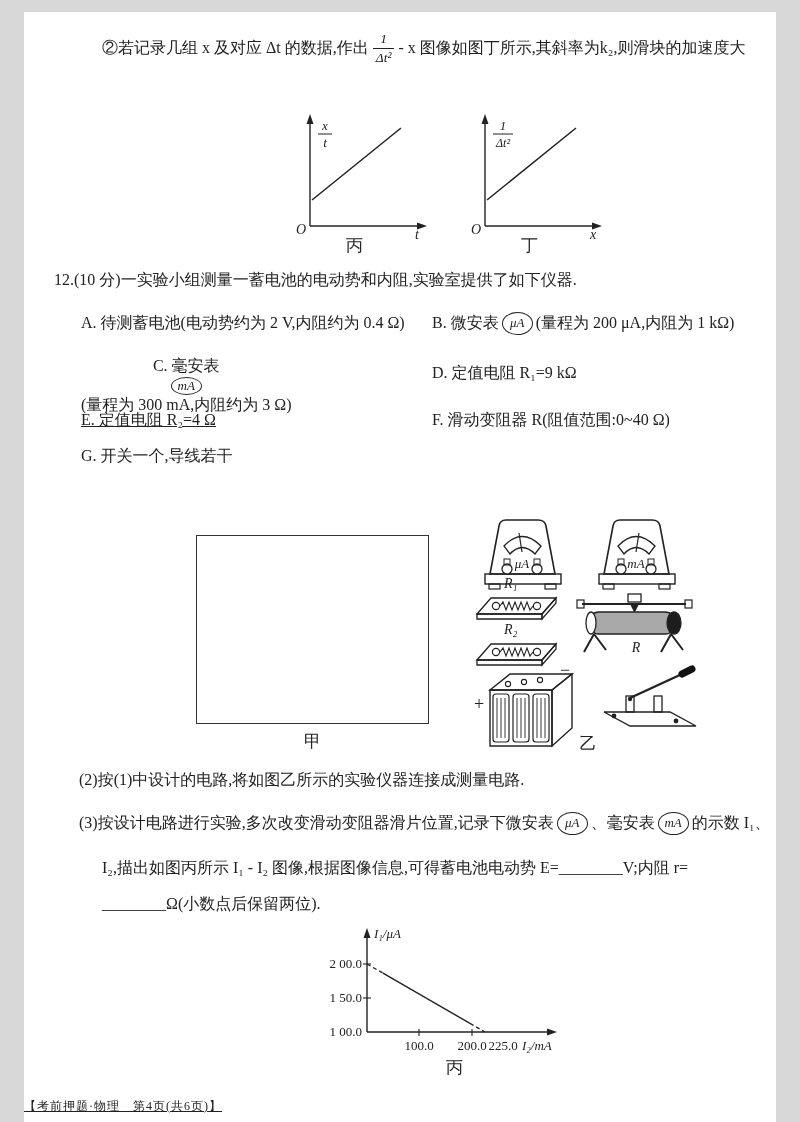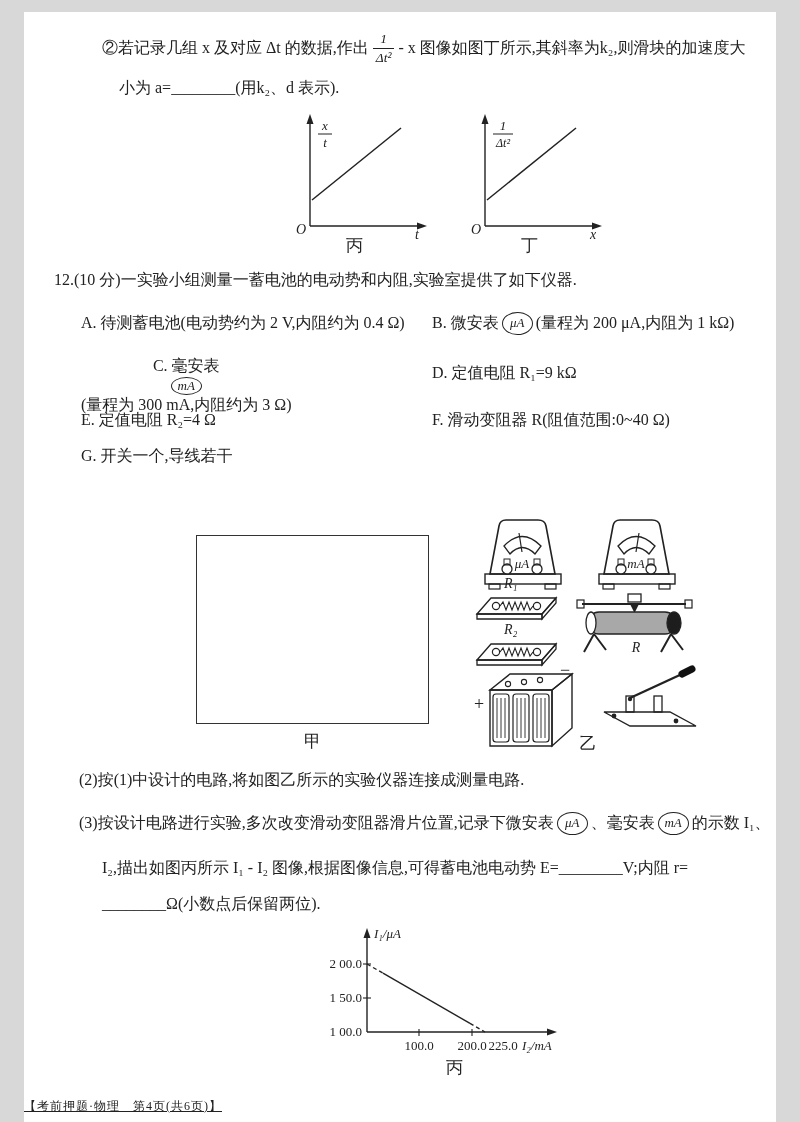--- a/index.html
+++ b/index.html
@@ -29,23 +29,20 @@
 <div class="page">
 
   <div class="row" style="left:78px;top:14px;height:44px;">
     <span>②若记录几组 x 及对应 Δt 的数据,作出</span>
     <span class="frac">
       <span class="num">1</span>
       <span class="den">Δt²</span>
     </span>
     <span>- x 图像如图丁所示,其斜率为k₂,则滑块的加速度大</span>
   </div>
-  <div class="row" style="left:95px;top:66px;">
-    <span>小为 a=________(用k₂、d 表示).</span>
-  </div>
 
   <svg style="left:253px;top:96px;" width="155" height="130" viewBox="0 0 155 130">
     <line x1="33" y1="118" x2="33" y2="12" stroke="var(--ink)" stroke-width="1.4"></line>
     <polygon points="33,6 29.5,16 36.5,16" fill="var(--ink)"></polygon>
     <line x1="33" y1="118" x2="144" y2="118" stroke="var(--ink)" stroke-width="1.4"></line>
     <polygon points="150,118 140,114.5 140,121.5" fill="var(--ink)"></polygon>
     <text x="19" y="126" font-size="14" class="it">O</text>
     <text x="48" y="22" font-size="13" class="it" text-anchor="middle">x</text>
     <line x1="41" y1="26" x2="55" y2="26" stroke="var(--ink)" stroke-width="1"></line>
     <text x="48" y="39" font-size="13" class="it" text-anchor="middle">t</text>
@@ -83,21 +80,21 @@
 
   <div class="row" style="left:57px;top:344px;height:34px;flex-direction:column;">
     <span>C. 毫安表</span>
     <span class="circ">mA</span>
     <span>(量程为 300 mA,内阻约为 3 Ω)</span>
   </div>
   <div class="row" style="left:408px;top:344px;height:34px;">
     <span>D. 定值电阻 R₁=9 kΩ</span>
   </div>
 
-  <div class="row" style="left:57px;top:398px;">
+  <div class="row" style="left:57px;top:398px;text-decoration:underline;">
     <span>E. 定值电阻 R₂=4 Ω</span>
   </div>
   <div class="row" style="left:408px;top:398px;">
     <span>F. 滑动变阻器 R(阻值范围:0~40 Ω)</span>
   </div>
   <div class="row" style="left:57px;top:434px;">
     <span>G. 开关一个,导线若干</span>
   </div>
 
 

